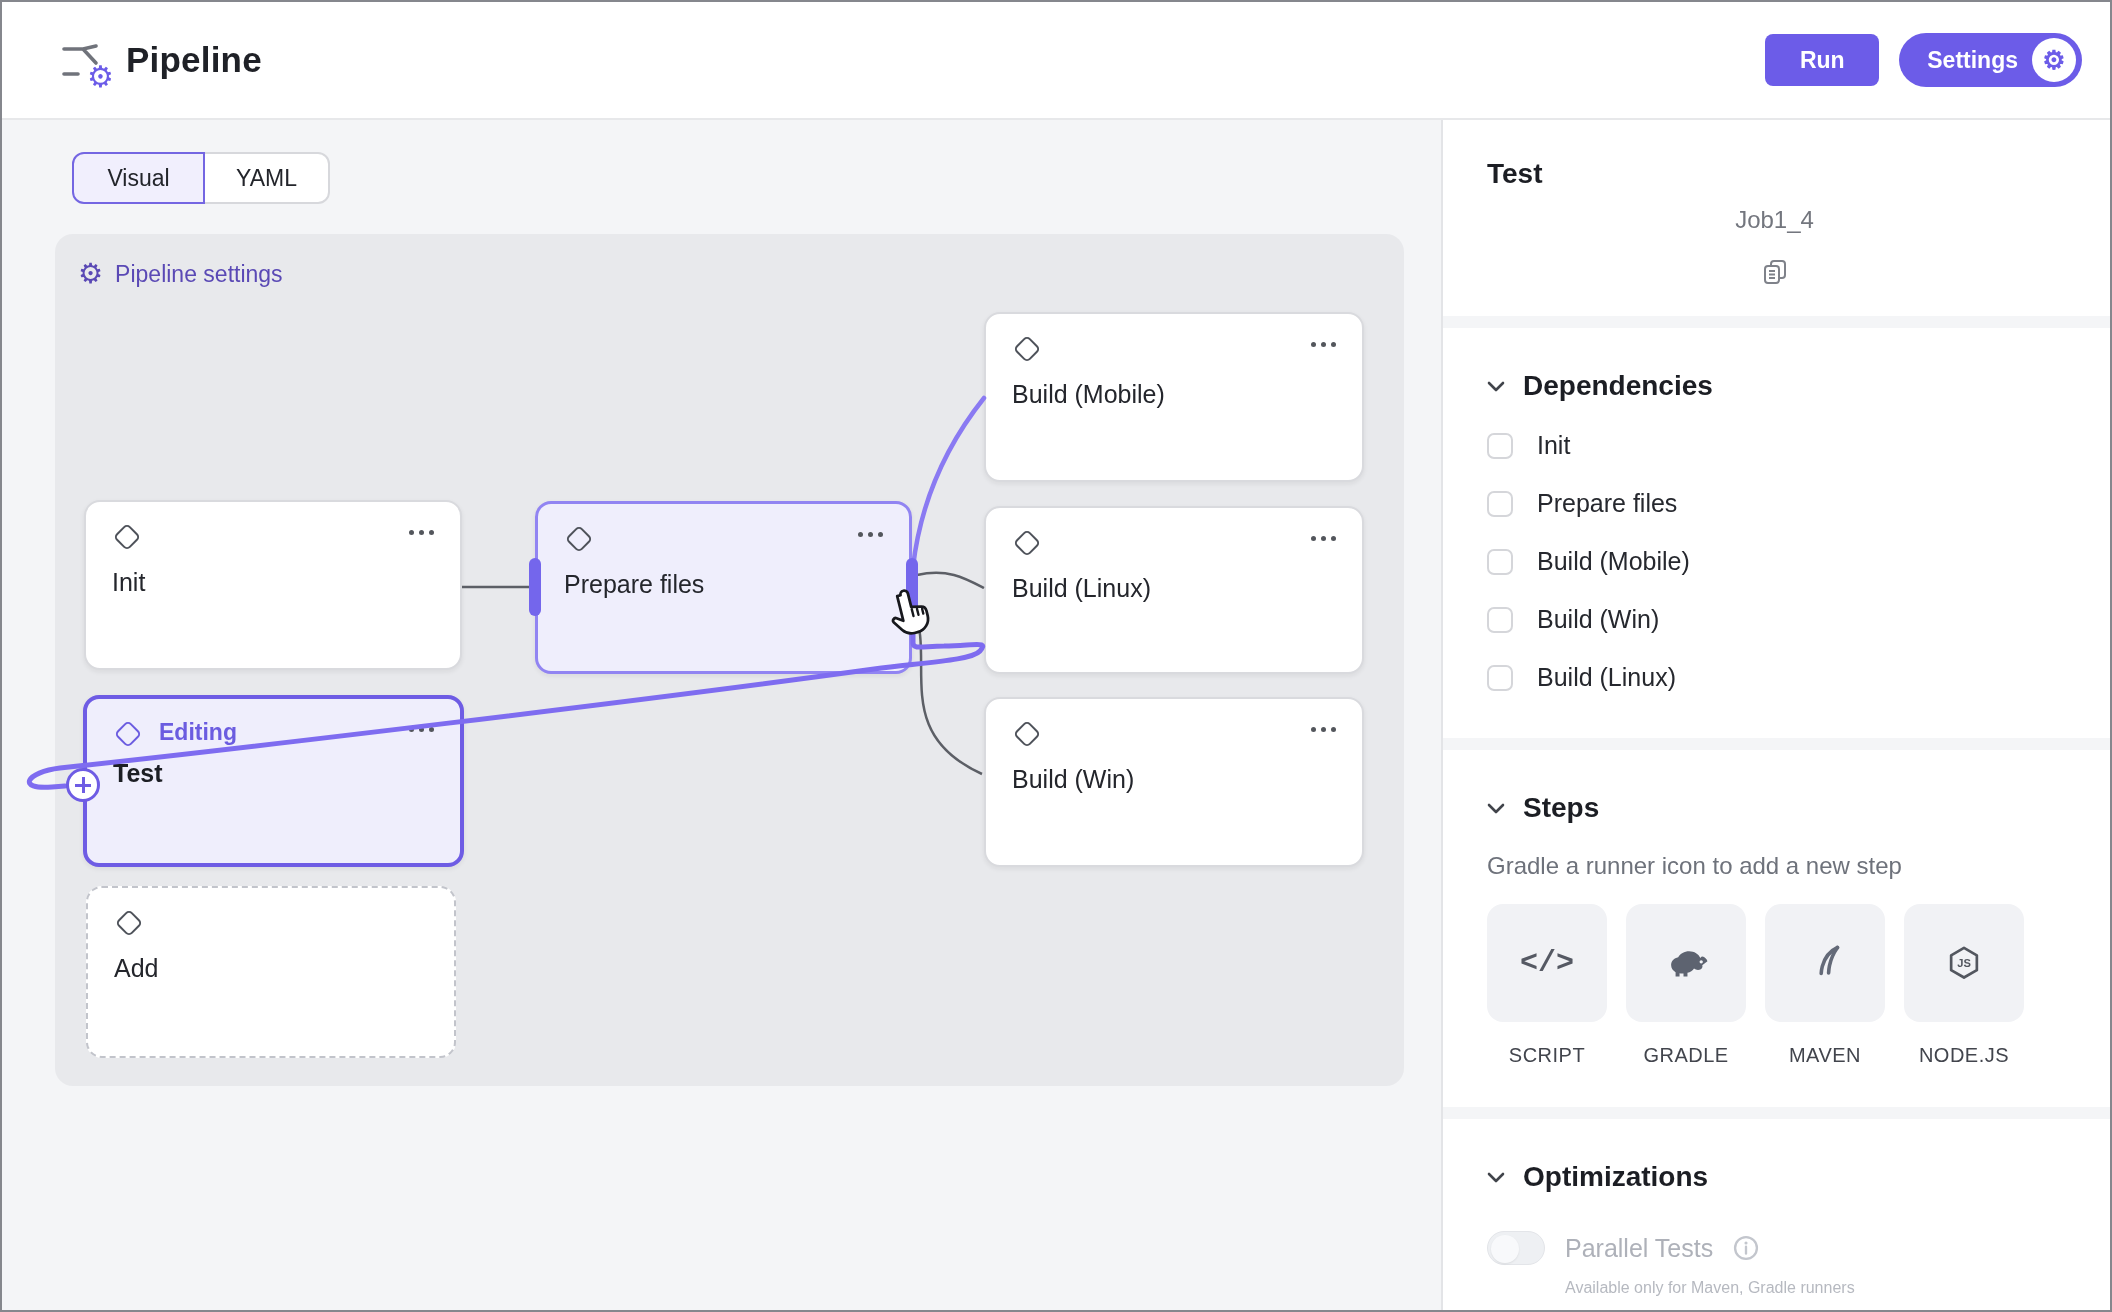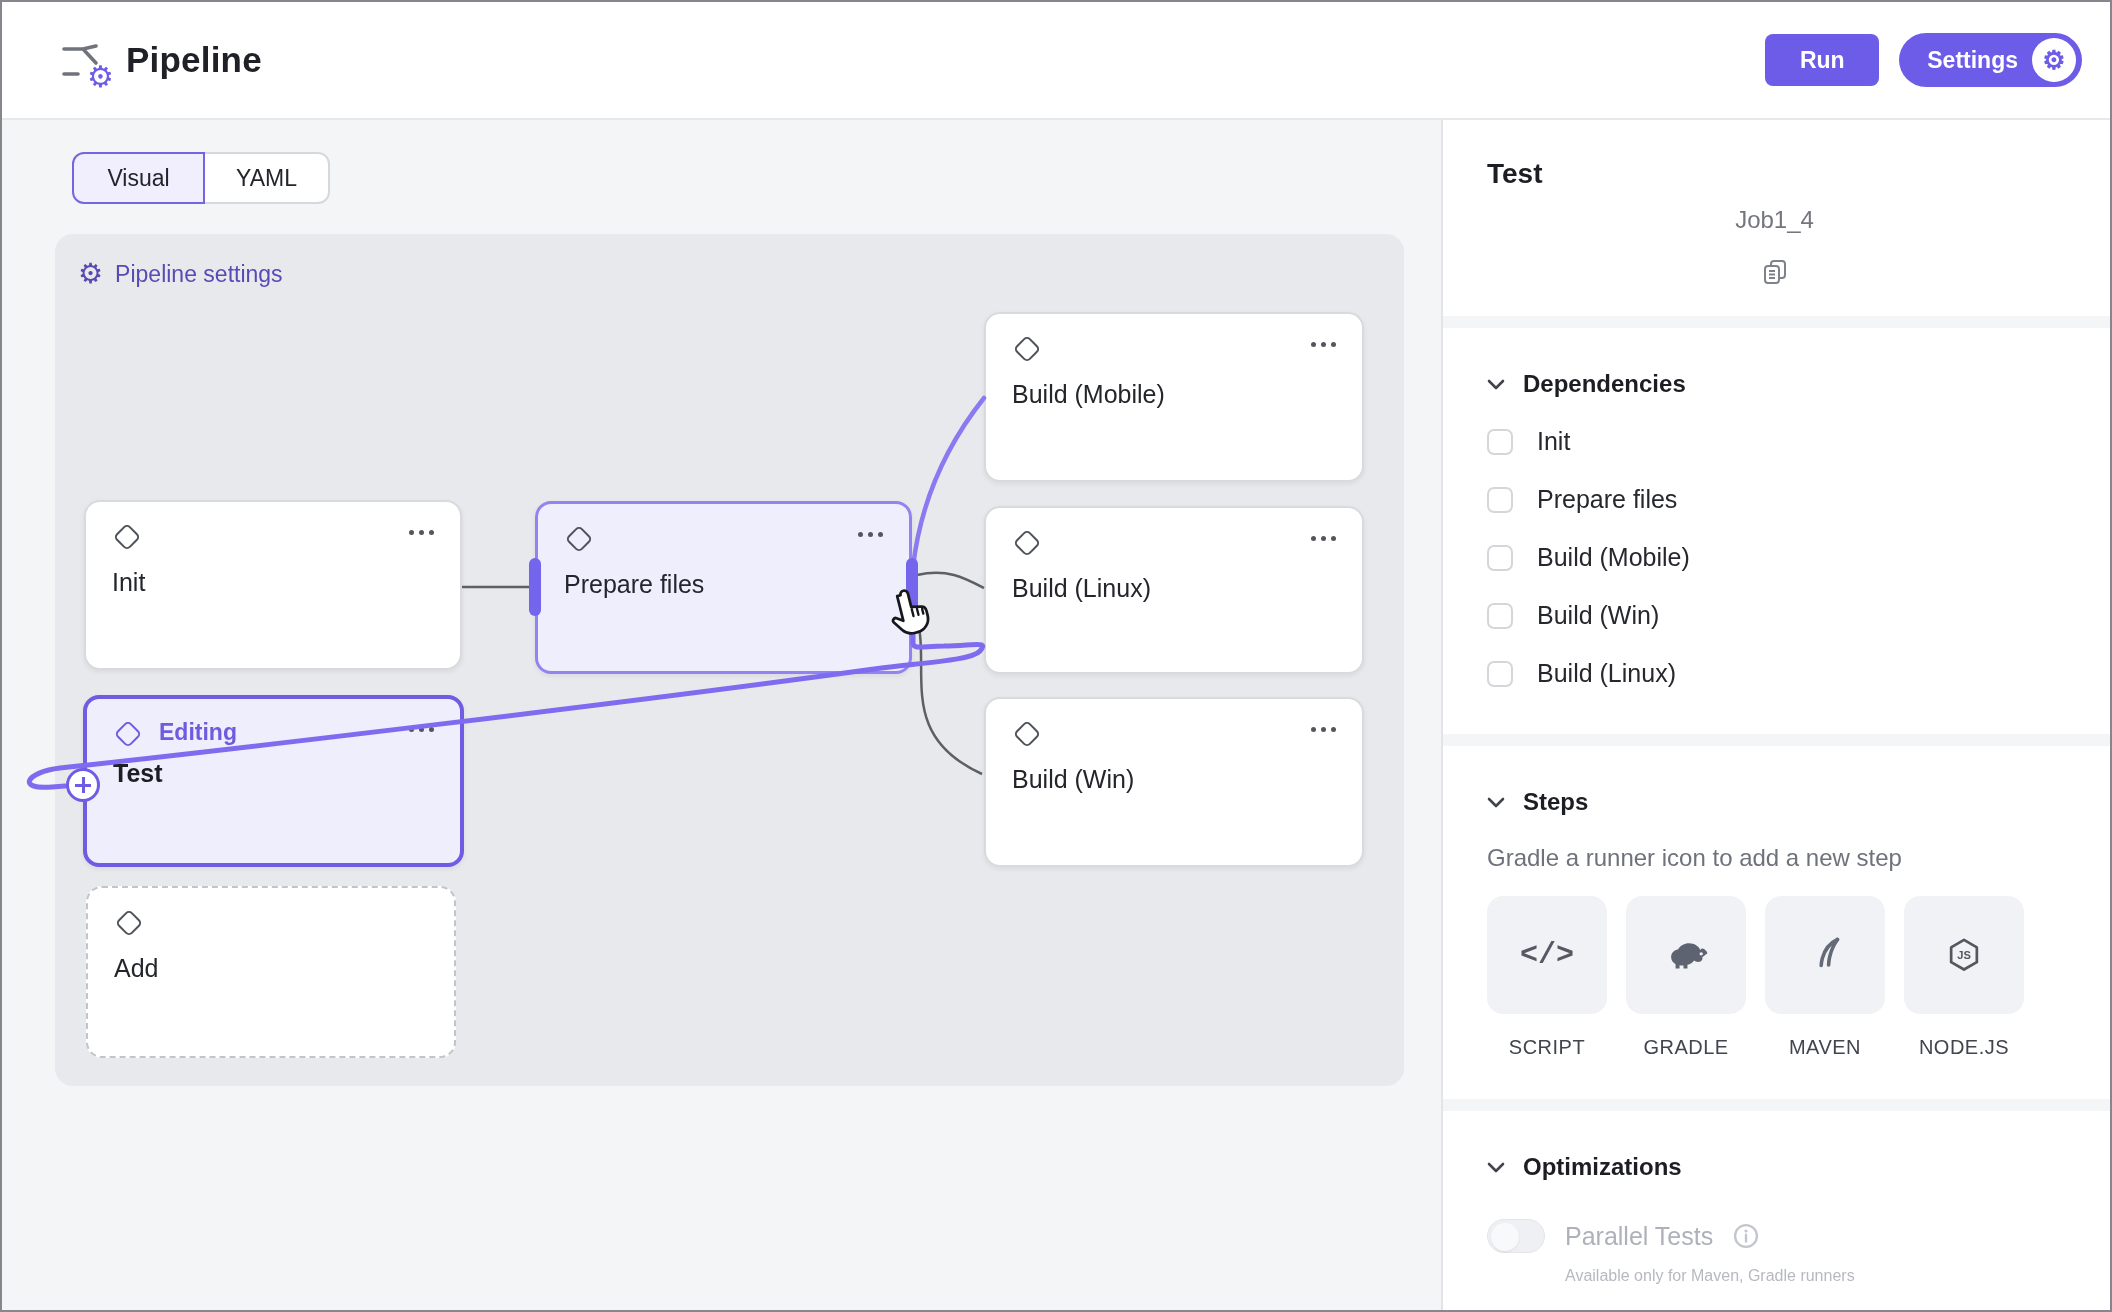--- a/index.html
+++ b/index.html
@@ -73,21 +73,21 @@
 
   
   .sidebar { width:669px; background:#fff; border-left:2px solid #e3e4e7; flex:0 0 auto;
              padding:38px 48px 0 44px; overflow:hidden; position:relative; }
   .job-title { font-size:28px; font-weight:700; color:#1c1e24; }
   .job-id-row { display:flex; align-items:center; gap:24px; margin-top:16px;flex-direction:column; }
   .job-id { font-size:24px; color:#73767e; }
   .copy-btn { cursor:pointer; display:flex; }
   .band { height:12px; background:#f4f5f7; margin:30px -48px 0 -44px; }
   .section-head { display:flex; align-items:center; gap:18px; margin-top:42px; cursor:pointer; }
-  .section-title { font-size:24px; font-weight:700; color:#1c1e24; }
+  .section-title { font-size:28px; font-weight:700; color:#1c1e24; }
   .chev { flex:0 0 auto; display:flex; }
   .dep-item { display:flex; align-items:center; gap:24px; margin-top:29px; }
   .dep-item:first-of-type { margin-top:36px; }
   .checkbox { width:26px; height:26px; border:2px solid #d5d6da; border-radius:7px; background:#fff;
               cursor:pointer; flex:0 0 auto; }
   .dep-label { font-size:25px; color:#26282e; }
   .hint { font-size:24px; color:#6e727b; margin-top:28px; }
   .runners { display:flex; gap:19px; margin-top:24px; }
   .runner { width:120px; display:flex; flex-direction:column; align-items:center; cursor:pointer; }
   .runner-tile { width:120px; height:118px; background:#f1f2f5; border-radius:16px;

